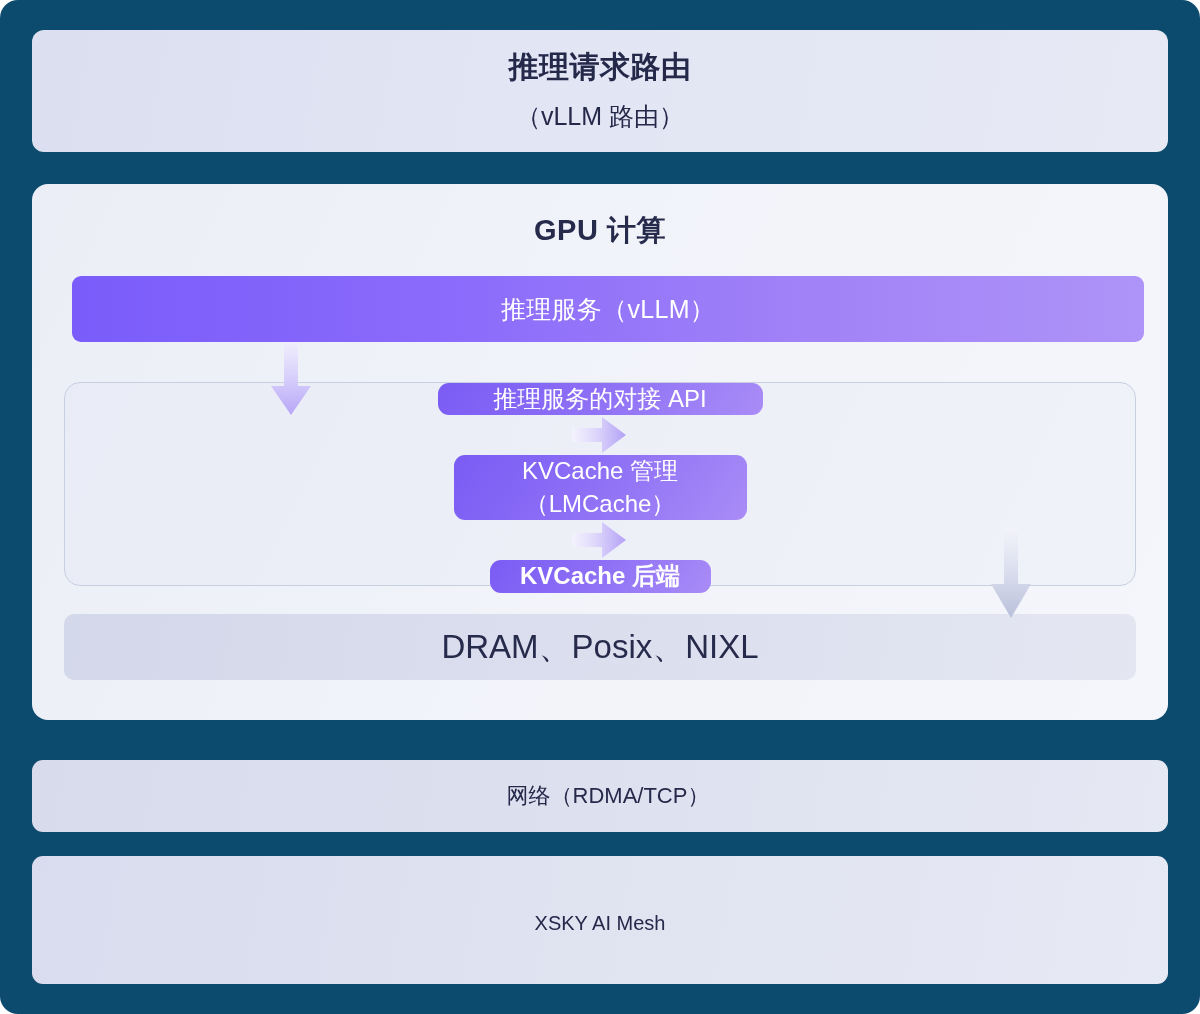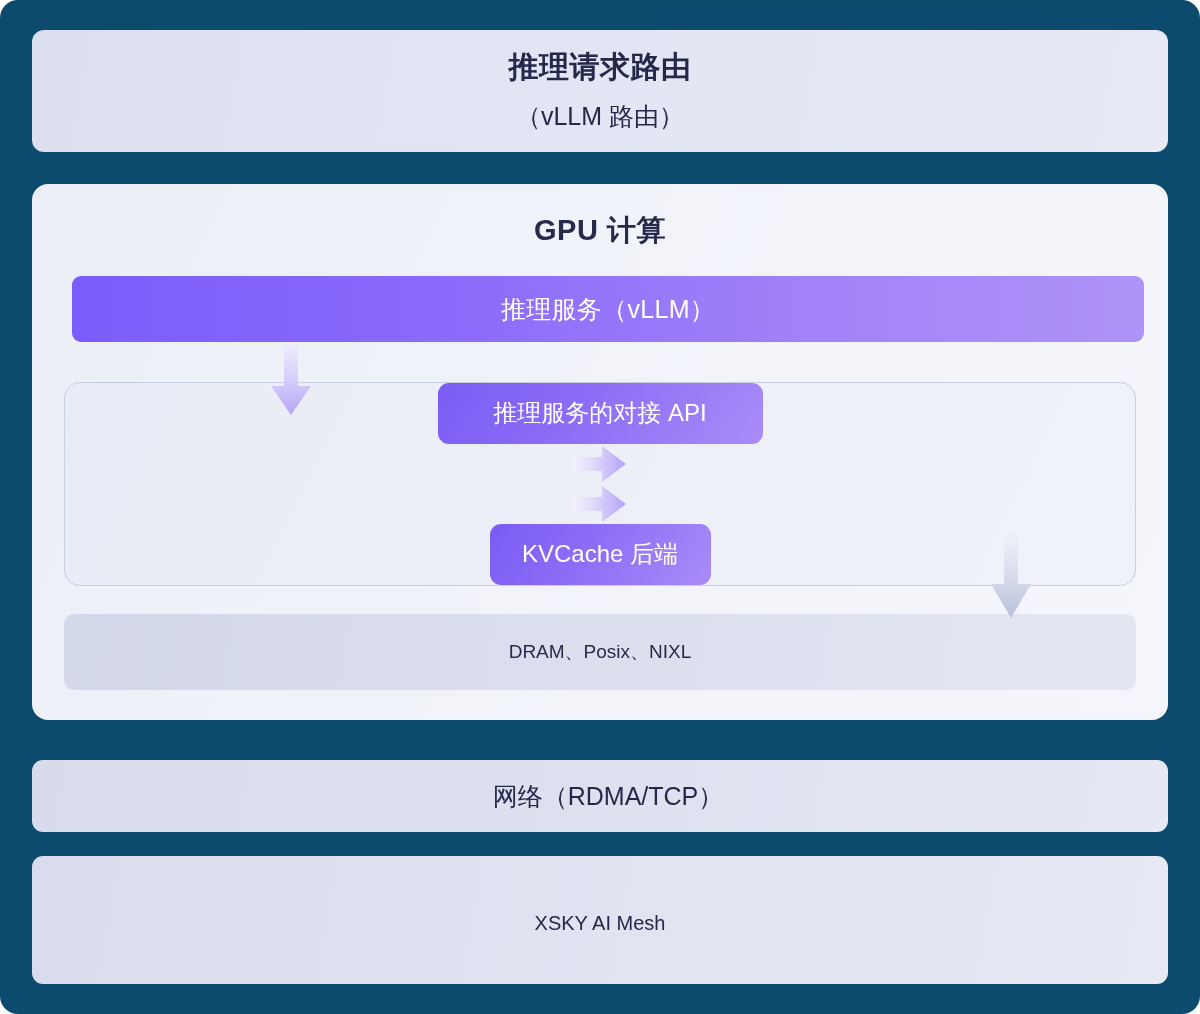--- a/index.html
+++ b/index.html
@@ -135,44 +135,44 @@
     display: flex;
     align-items: center;
     justify-content: center;
     text-align: center;
     font-size: 24px;
     line-height: 1.35;
     padding: 0 14px;
   }
   #card-api   { width: 325px; }
   #card-mgmt  { width: 293px; }
-  #card-backend { width: 221px; }
+  #card-backend { width: 221px; font-weight: bold; }
 
   
   .arrow-right {
     width: 56px;
     height: 40px;
     flex: 0 0 auto;
     position: relative;
   }
   .arrow-right svg { display: block; }
 
   
   #dram-bar {
     position: absolute;
     left: 32px;
     top: 430px;
     width: 1072px;
-    height: 76px;
+    height: 66px;
     border-radius: 10px;
     background: linear-gradient(100deg, #d3d8ea 0%, #dcdfee 55%, #e4e6f2 100%);
     display: flex;
     align-items: center;
     justify-content: center;
-    font-size: 19px;
+    font-size: 33px;
     color: #262b4c;
     text-align: center;
   }
 
   
   .arrow-down {
     position: absolute;
     z-index: 3;
     pointer-events: none;
   }
@@ -192,21 +192,21 @@
   
   #network-band {
     left: 32px;
     top: 760px;
     width: 1136px;
     height: 72px;
     background: linear-gradient(100deg, #d7dbec 0%, #dee1ef 55%, #e6e8f4 100%);
     border-radius: 11px;
   }
   #network-band .title {
-    font-size: 25px;
+    font-size: 22px;
     font-weight: normal;
     color: #24294a;
     margin-left: 16px;
   }
 
   
   #l3-band {
     left: 32px;
     top: 856px;
     width: 1136px;
@@ -271,20 +271,26 @@
               <linearGradient id="gradRight1" x1="0" y1="0" x2="1" y2="0">
                 <stop offset="0%" stop-color="#f4f3fd"></stop>
                 <stop offset="45%" stop-color="#ddd6fb"></stop>
                 <stop offset="100%" stop-color="#b3a1f6"></stop>
               </linearGradient>
             </defs>
             <path d="M0 13 H30 V2 L54 20 L30 38 V27 H0 Z" fill="url(#gradRight1)"></path>
           </svg>
         </div>
 
+        <div class="card" id="card-mgmt">
+          <span>
+            <span>KVCache 管理</span><br>
+            <span>（LMCache）</span>
+          </span>
+        </div>
 
         <div class="arrow-right">
           <svg width="56" height="40" viewBox="0 0 56 40">
             <path d="M0 13 H30 V2 L54 20 L30 38 V27 H0 Z" fill="url(#gradRight1)"></path>
           </svg>
         </div>
 
         <div class="card" id="card-backend">
           <span>KVCache 后端</span>
         </div>

